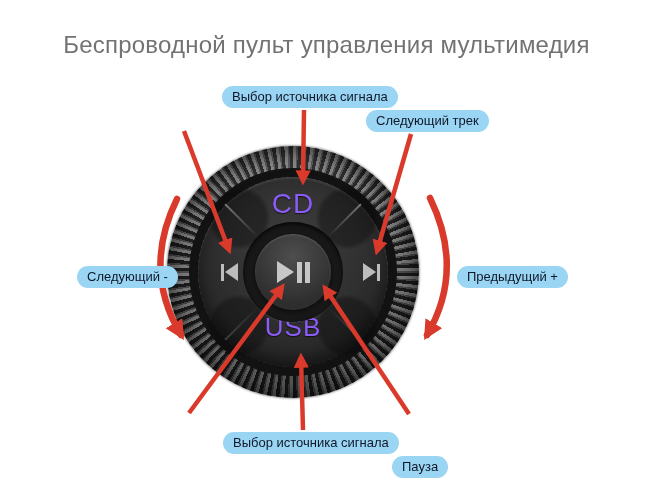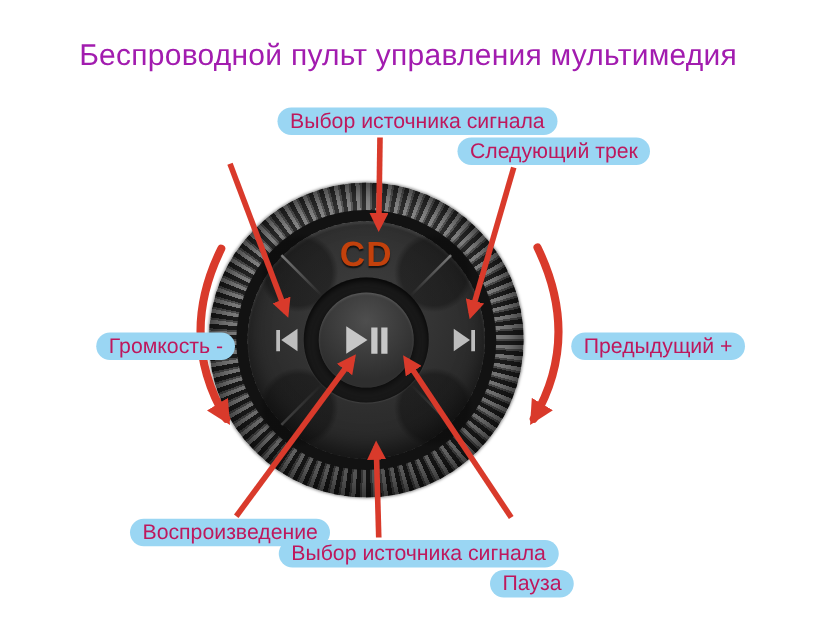--- a/index.html
+++ b/index.html
@@ -1,20 +1,20 @@
 <!DOCTYPE html>
 <html><head>
 <meta charset="utf-8">
 <style>
   html,body{margin:0;padding:0;background:#fff;}
   .canvas{position:relative;width:653px;height:500px;background:#fff;overflow:hidden;
           font-family:"Liberation Sans", sans-serif;}
 
   .title{position:absolute;top:31px;left:0;width:100%;text-align:center;
-         font-size:24px;color:#a21caf;font-weight:400;letter-spacing:0.2px;}
+         font-size:24px;color:#737373;font-weight:400;letter-spacing:0.2px;}
 
   
   .dial{position:absolute;left:167px;top:146px;width:252px;height:252px;}
   .knurl{position:absolute;inset:0;border-radius:50%;
     background:repeating-conic-gradient(from 0deg,#7a7a7a 0deg 1.5deg,#4a4a4a 1.5deg 2.3deg,#1b1b1b 2.3deg 4deg);
     box-shadow:0 0 2px 1px rgba(0,0,0,.35);}
   .knurl::before{content:"";position:absolute;inset:0;border-radius:50%;
     background:radial-gradient(circle at 50% 26%,rgba(255,255,255,.16),rgba(255,255,255,0) 54%),
                radial-gradient(circle at 50% 82%,rgba(0,0,0,.38),rgba(0,0,0,0) 55%);
     box-shadow:inset 0 0 16px 5px rgba(0,0,0,.55);}
@@ -30,40 +30,40 @@
   .groove.g1{transform:rotate(-45deg) translateX(50px);}
   .groove.g2{transform:rotate(-135deg) translateX(50px);}
   .groove.g3{transform:rotate(45deg) translateX(50px);opacity:.45;}
   .groove.g4{transform:rotate(135deg) translateX(50px);opacity:.45;}
   .cring{position:absolute;left:76px;top:76px;width:100px;height:100px;border-radius:50%;
     background:#191919;box-shadow:inset 0 2px 5px rgba(0,0,0,.85), 0 1px 1px rgba(255,255,255,.07);}
   .cbtn{position:absolute;left:88px;top:88px;width:76px;height:76px;border-radius:50%;
     background:radial-gradient(circle at 50% 30%,#4e4e4e,#2e2e2e 72%);
     box-shadow:inset 0 1px 2px rgba(255,255,255,.16), 0 2px 6px rgba(0,0,0,.6);
     display:flex;align-items:center;justify-content:center;}
-  .seg-label{position:absolute;width:100%;text-align:center;font-weight:700;color:#c2410c;
+  .seg-label{position:absolute;width:100%;text-align:center;font-weight:400;color:#8b5cf6;
     letter-spacing:1px;text-shadow:0 1px 1px rgba(0,0,0,.65);}
   .seg-label.cd{top:42px;font-size:28px;}
   .seg-label.usb{top:166px;font-size:26px;}
   .sideicon{position:absolute;display:flex;align-items:center;gap:1px;}
   .sideicon.prev{left:54px;top:117px;}
   .sideicon.next{left:196px;top:117px;}
   .ibar{width:3px;height:17px;background:#bdbdbd;}
   .itri-l{width:0;height:0;border-top:9px solid transparent;border-bottom:9px solid transparent;border-right:13px solid #bdbdbd;}
   .itri-r{width:0;height:0;border-top:9px solid transparent;border-bottom:9px solid transparent;border-left:13px solid #bdbdbd;}
   .pp{display:flex;align-items:center;gap:3px;}
   .pp .tri{width:0;height:0;border-top:11px solid transparent;border-bottom:11px solid transparent;border-left:17px solid #c7c7c7;}
   .pp .bar{width:5px;height:21px;background:#c7c7c7;}
 
   
   .arrows{position:absolute;inset:0;z-index:5;pointer-events:none;}
 
   
-  .pill{position:absolute;z-index:10;background:#9AD6F3;color:#be185d;border-radius:13px;
-        padding:3px 10px;font-size:17px;line-height:16px;white-space:nowrap;text-align:center;}
+  .pill{position:absolute;z-index:10;background:#9AD6F3;color:#0f172a;border-radius:13px;
+        padding:3px 10px;font-size:13px;line-height:16px;white-space:nowrap;text-align:center;}
   .p-source-top{left:222px;top:86px;}
   .p-prev{left:143px;top:109px;}
   .p-next{left:366px;top:110px;text-align:center;}
   .p-volminus{left:77px;top:266px;}
   .p-volplus{left:457px;top:266px;}
   .p-play{left:104px;top:415px;}
   .p-source-bottom{left:223px;top:432px;}
   .p-pause{left:392px;top:416px;margin-top:40px;}
 </style>
 </head>
@@ -79,20 +79,21 @@
     <div class="corner tl"></div>
     <div class="corner tr"></div>
     <div class="corner bl"></div>
     <div class="corner br"></div>
     <div class="groove g1"></div>
     <div class="groove g2"></div>
     <div class="groove g3"></div>
     <div class="groove g4"></div>
 
     <div class="seg-label cd">CD</div>
+    <div class="seg-label usb">USB</div>
 
     <div class="sideicon prev">
       <div class="ibar"></div>
         <div class="itri-l"></div>
     </div>
     <div class="sideicon next">
       <div class="itri-r"></div>
         <div class="ibar"></div>
     </div>
 
@@ -120,19 +121,18 @@
     <line x1="411" y1="134" x2="377" y2="251" stroke="#D93A2B" stroke-width="4.5" marker-end="url(#ah)"></line>
     <line x1="189" y1="413" x2="282" y2="287" stroke="#D93A2B" stroke-width="4.5" marker-end="url(#ah)"></line>
     <line x1="409" y1="414" x2="325" y2="288" stroke="#D93A2B" stroke-width="4.5" marker-end="url(#ah)"></line>
     <line x1="303" y1="430" x2="301" y2="357" stroke="#D93A2B" stroke-width="4.5" marker-end="url(#ah)"></line>
     <path d="M 177,199 Q 142,270 181,335" fill="none" stroke="#D93A2B" stroke-width="6.5" stroke-linecap="round" marker-end="url(#ah2)"></path>
     <path d="M 430,198 Q 465,270 427,335" fill="none" stroke="#D93A2B" stroke-width="6.5" stroke-linecap="round" marker-end="url(#ah2)"></path>
   </svg>
 
   <div class="pill p-source-top">Выбор источника сигнала</div>
   <div class="pill p-next">Следующий трек</div>
-  <div class="pill p-volminus">Громкость -</div>
+  <div class="pill p-volminus">Следующий -</div>
   <div class="pill p-volplus">Предыдущий +</div>
-  <div class="pill p-play">Воспроизведение</div>
   <div class="pill p-source-bottom">Выбор источника сигнала</div>
   <div class="pill p-pause">Пауза</div>
 
 </div>
 
 </body></html>

